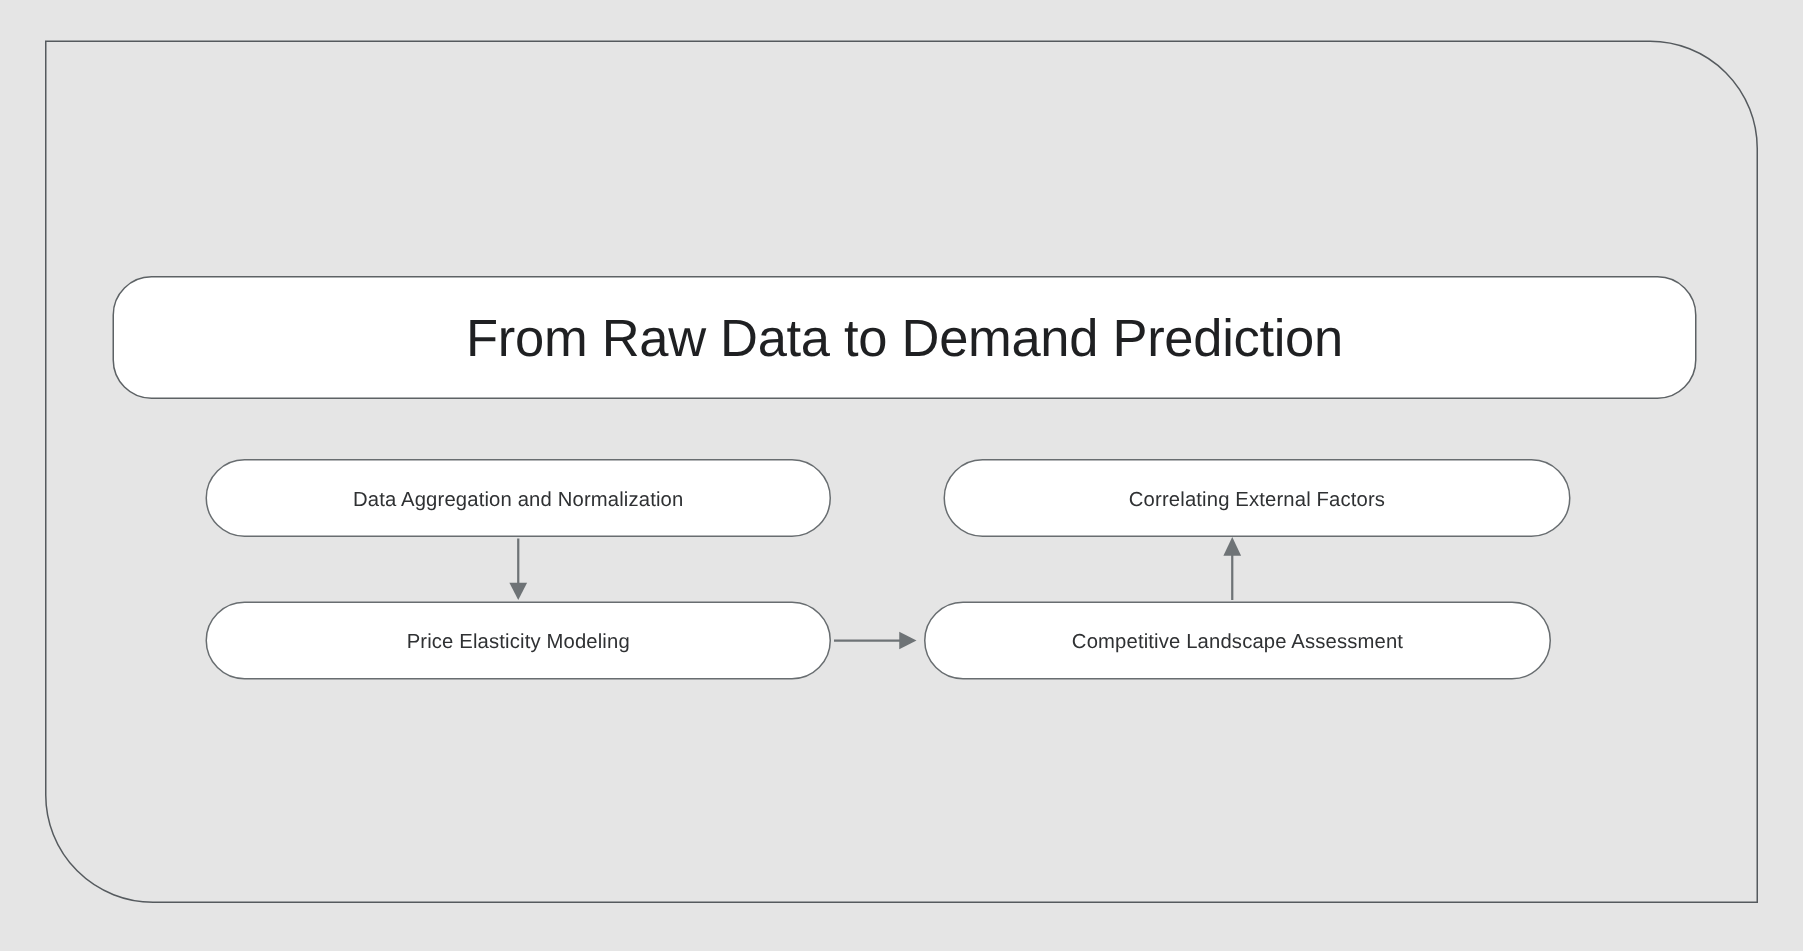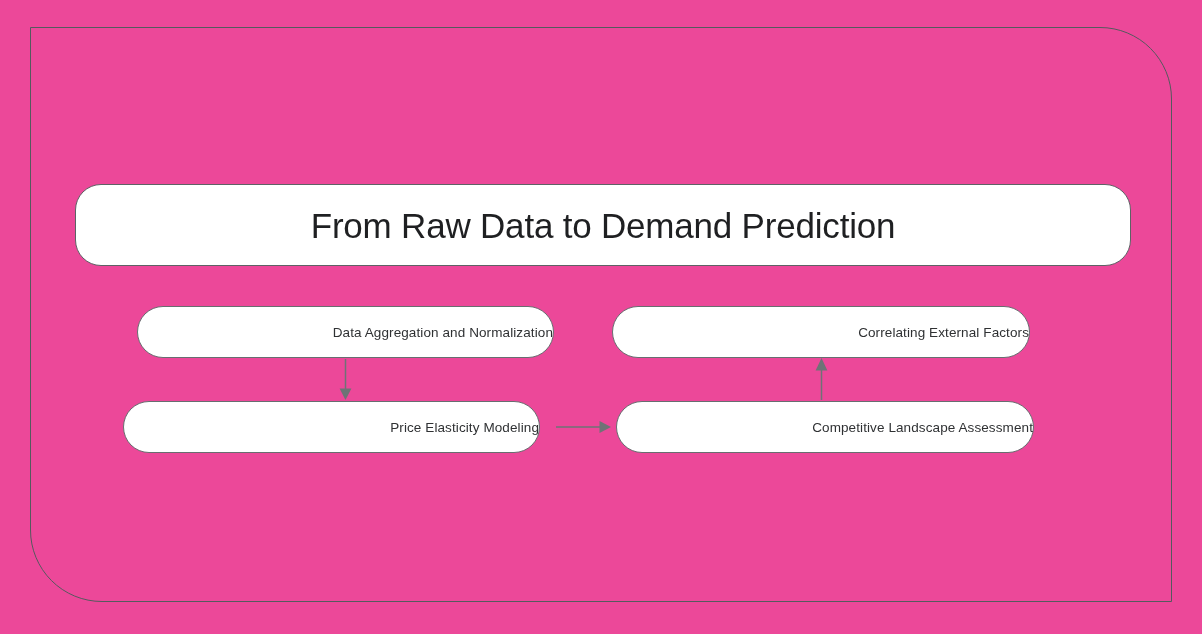--- a/index.html
+++ b/index.html
@@ -8,21 +8,21 @@
     background: #ffffff;
   }
   body {
     font-family: "Liberation Sans", sans-serif;
     -webkit-font-smoothing: antialiased;
   }
   #canvas {
     position: relative;
     width: 1202px;
     height: 634px;
-    background: #ec4899;
+    background: #e5e5e5;
     overflow: hidden;
   }
 
   
   #outer-frame {
     position: absolute;
     left: 30px;
     top: 27px;
     width: 1142px;
     height: 575px;
@@ -59,33 +59,33 @@
   
   .node {
     position: absolute;
     box-sizing: border-box;
     height: 52px;
     border: 1.4px solid #686d70;
     border-radius: 26px;
     background: #ffffff;
     display: flex;
     align-items: center;
-    justify-content: flex-end;
+    justify-content: center;
   }
   .node-label {
     font-size: 13.5px;
     font-weight: 400;
     color: #2f3133;
     letter-spacing: 0.1px;
     white-space: nowrap;
   }
 
   #node-0 { left: 137px; top: 306px; width: 417px; }
-  #node-1 { left: 123px; top: 401px; width: 417px; }
-  #node-2 { left: 612px; top: 306px; width: 418px; }
+  #node-1 { left: 137px; top: 401px; width: 417px; }
+  #node-2 { left: 629px; top: 306px; width: 418px; }
   #node-3 { left: 616px; top: 401px; width: 418px; }
 
   
   #connectors {
     position: absolute;
     left: 0;
     top: 0;
     width: 1202px;
     height: 634px;
     pointer-events: none;

